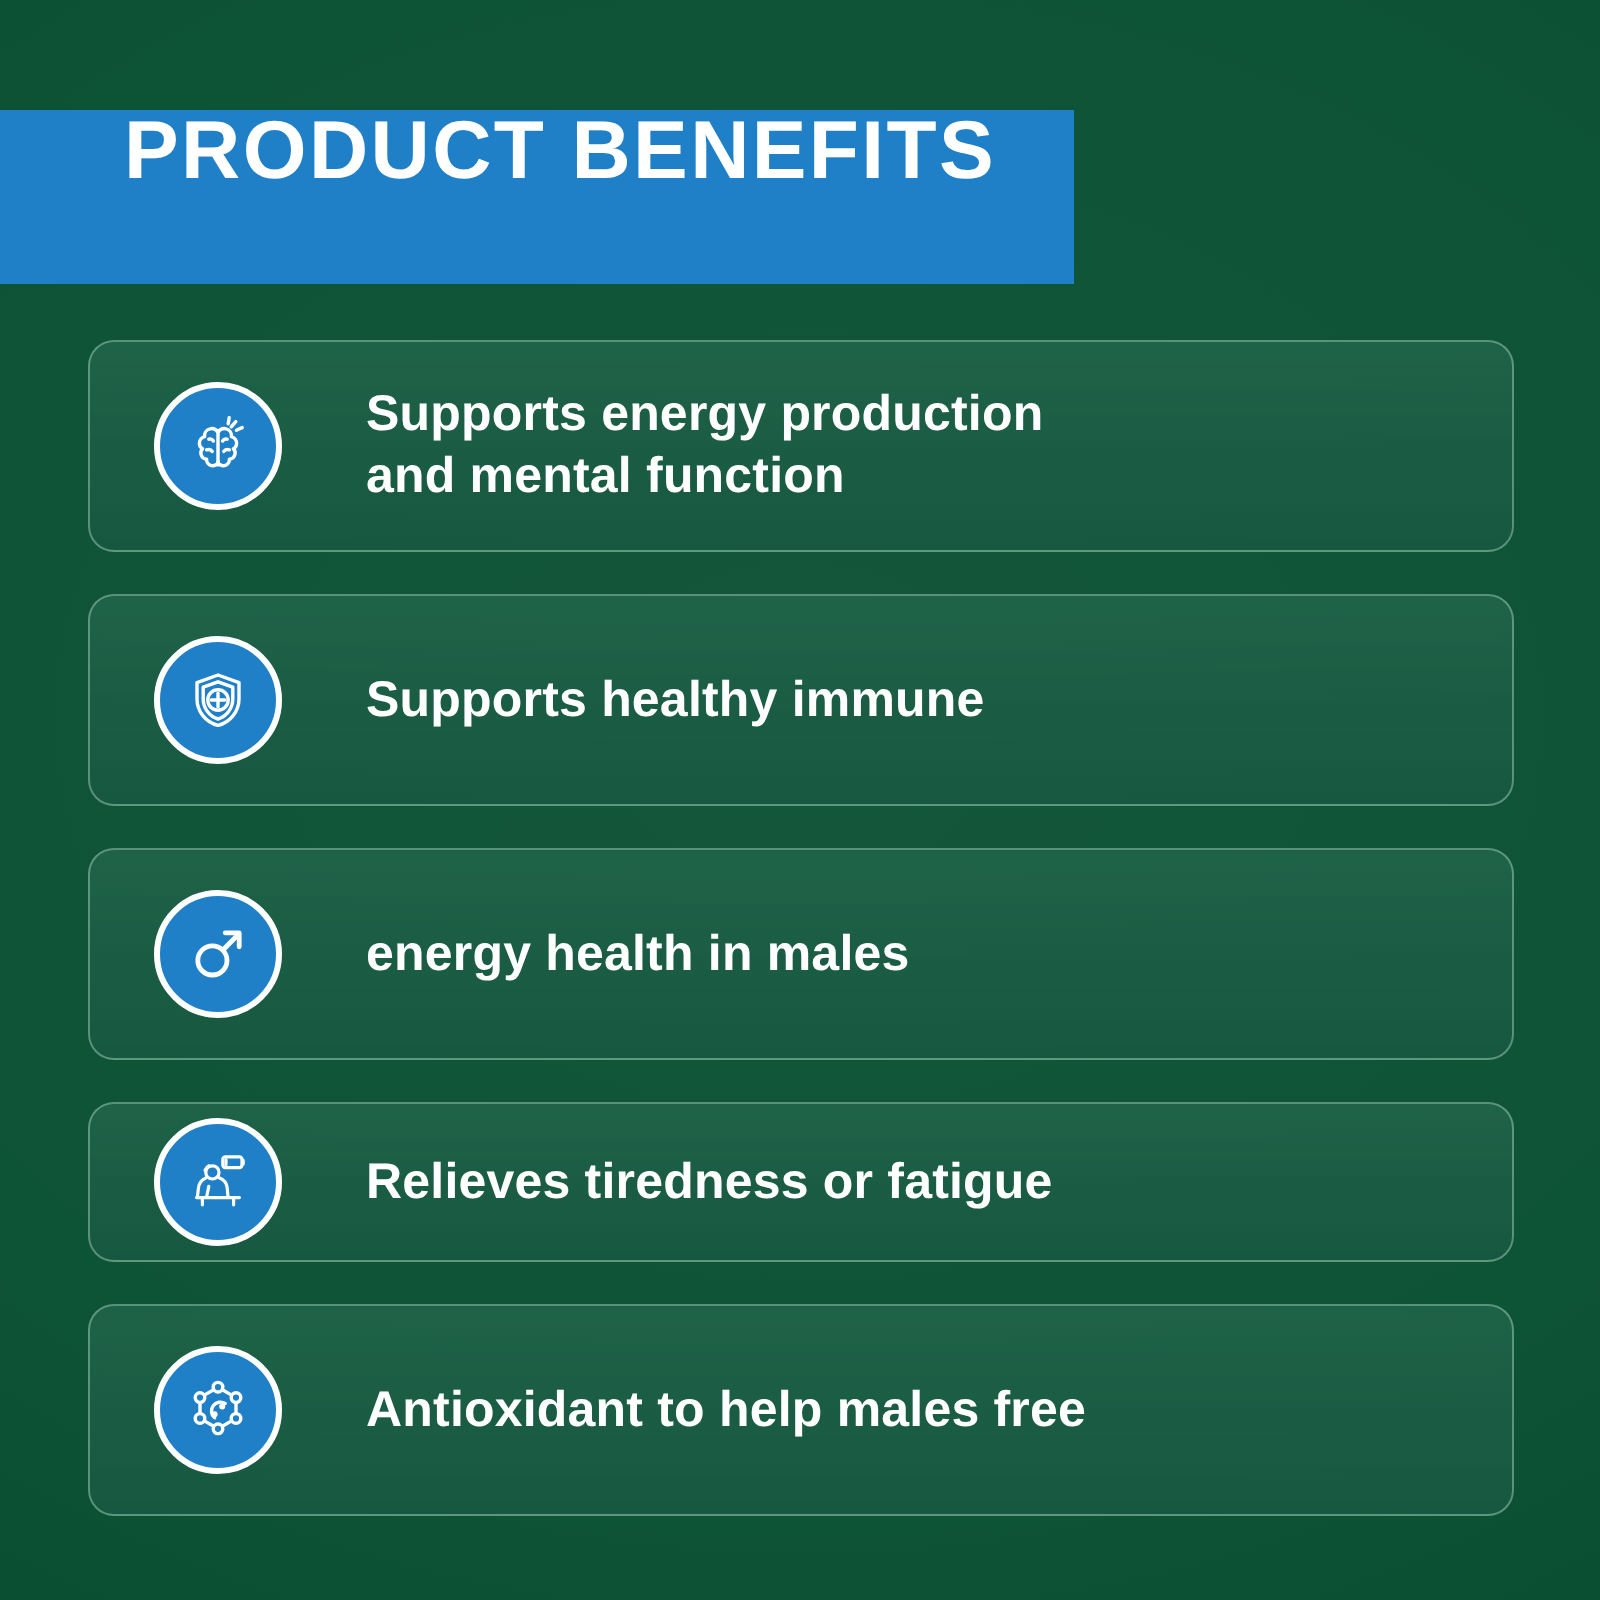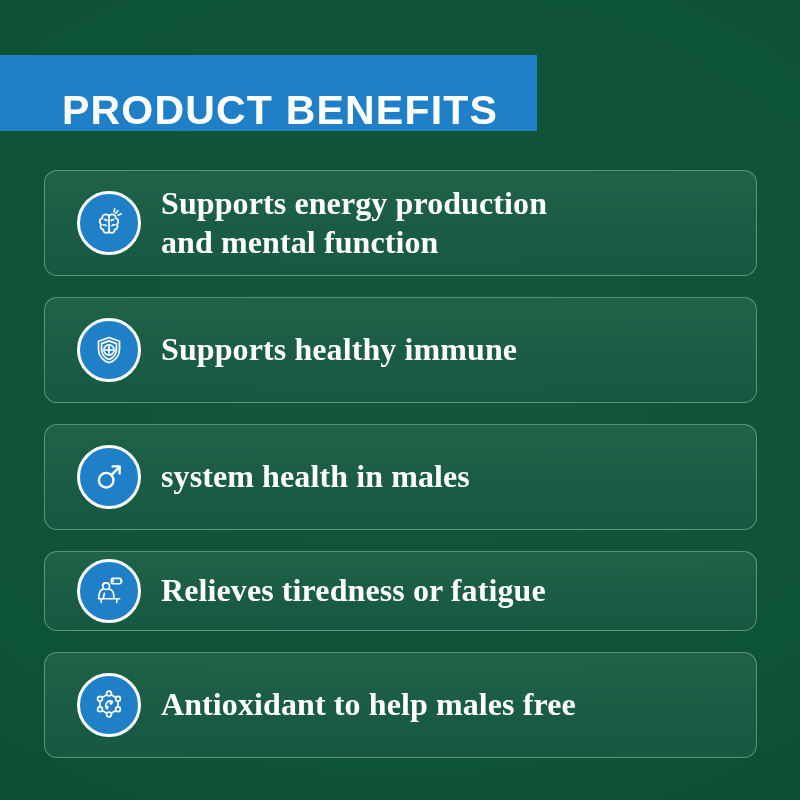--- a/index.html
+++ b/index.html
@@ -22,24 +22,24 @@
     background:
       radial-gradient(ellipse 120% 90% at 50% 45%, #14573c 0%, #0d5336 55%, #084a2f 100%);
   }
 
   
   #header-banner {
     position: absolute;
     left: 0;
     top: 55px;
     width: 537px;
-    height: 76px;
+    height: 87px;
     background: #1f80c8;
     display: flex;
-    align-items: flex-end;
+    align-items: flex-start;
     box-sizing: border-box;
     padding-left: 62px;
   }
   #header-title {
     color: #ffffff;
     font-size: 41px;
     font-weight: bold;
     letter-spacing: 1.2px;
     line-height: 1;
     white-space: nowrap;
@@ -78,27 +78,27 @@
     box-sizing: border-box;
     display: flex;
     align-items: center;
     justify-content: center;
   }
   .benefit-icon svg {
     display: block;
   }
 
   .benefit-text {
-    margin-left: 20px;
+    margin-left: 42px;
     color: #ffffff;
-    font-size: 32px;
+    font-size: 25px;
     font-weight: bold;
     line-height: 1.23;
     letter-spacing: 0.1px;
-    font-family: Liberation Serif, serif;
+    font-family: Liberation Sans, sans-serif;
   }
   .benefit-text .line {
     display: block;
     white-space: nowrap;
   }
 </style>
 </head>
 <body>
 
 <div id="page">
@@ -144,21 +144,21 @@
 
     <div class="benefit-card card-2line">
       <div class="benefit-icon">
         <svg width="36" height="36" viewBox="0 0 36 36" fill="none" stroke="#ffffff" stroke-width="2.4" stroke-linecap="round" stroke-linejoin="round">
           <circle cx="15.2" cy="21.2" r="7.3"></circle>
           <path d="M20.6 15.9L28.4 8"></path>
           <path d="M21.6 7.4h7v7"></path>
         </svg>
       </div>
       <div class="benefit-text">
-        <span class="line">system health in males</span>
+        <span class="line">energy health in males</span>
       </div>
     </div>
 
     <div class="benefit-card card-1line">
       <div class="benefit-icon">
         <svg width="36" height="36" viewBox="0 0 36 36" fill="none" stroke="#ffffff" stroke-width="1.6" stroke-linecap="round" stroke-linejoin="round">
           <rect x="20.4" y="5.4" width="9.6" height="5.4" rx="1.3"></rect>
           <path d="M30.6 7.2v1.8"></path>
           <path d="M22 6.9v2.4"></path>
           <circle cx="15.2" cy="13.2" r="3.3"></circle>

